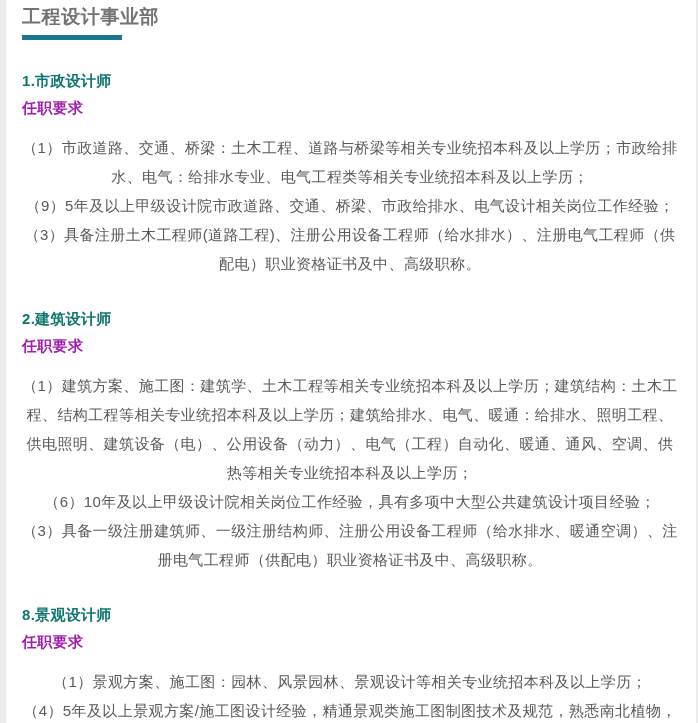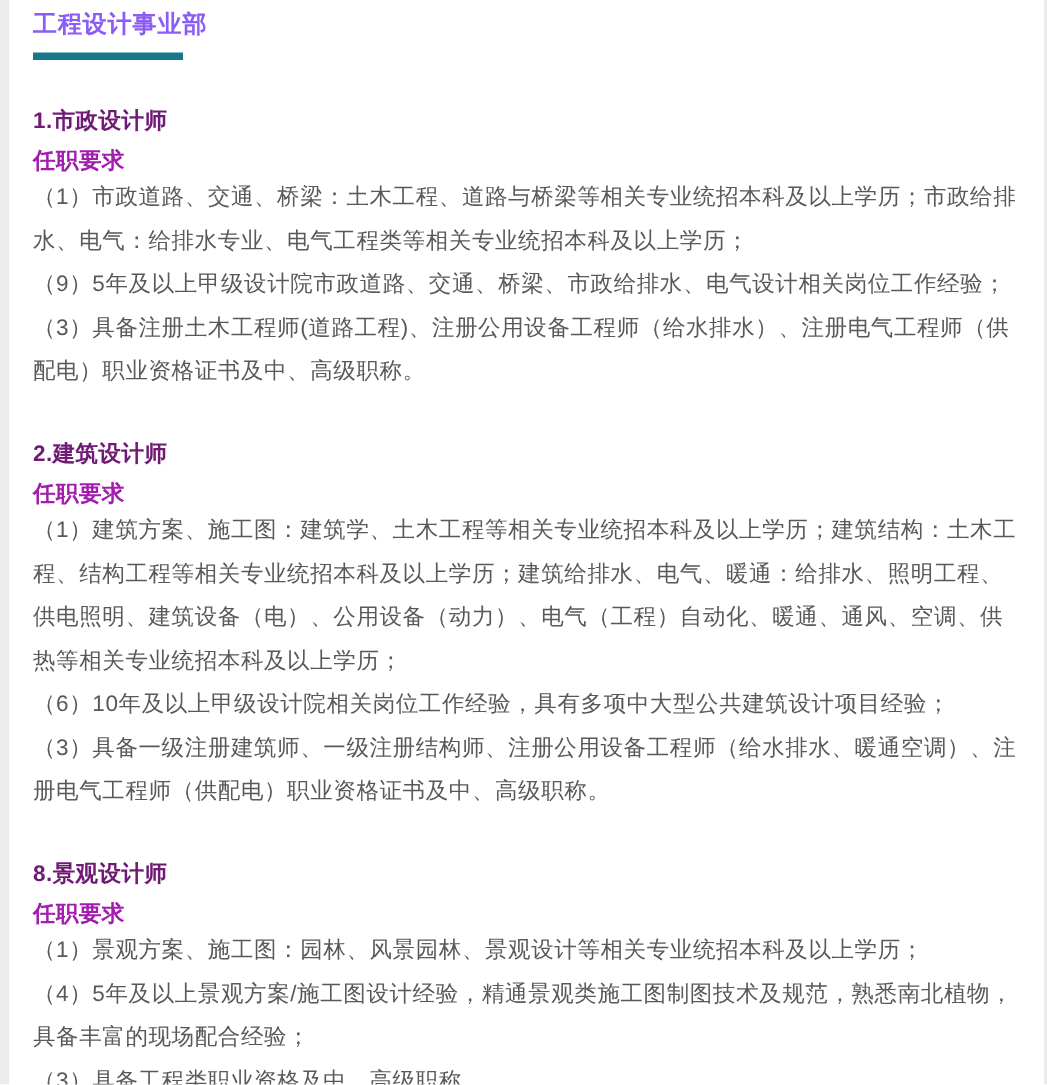--- a/index.html
+++ b/index.html
@@ -14,36 +14,36 @@
   .edge-left {
     position: absolute; left: 0; top: 0;
     width: 6px; height: 723px; background: #ececec;
   }
   .edge-right {
     position: absolute; right: 0; top: 0;
     width: 2px; height: 723px; background: #ebebeb;
   }
   .content { padding: 8px 20px 0 22px; }
   .dept-title {
-    font-size: 16px; font-weight: bold; color: #8b5cf6;
+    font-size: 19px; font-weight: bold; color: #737373;
     letter-spacing: 0.6px; line-height: 18px;
   }
   .title-bar {
     width: 100px; height: 5px; background: #16788a; margin-top: 9px;
   }
   .section { margin-top: 32px; }
   .section-heading {
-    font-size: 15px; font-weight: bold; color: #701a75;
+    font-size: 15px; font-weight: bold; color: #0f766e;
     line-height: 18px; letter-spacing: 0.3px;
   }
   .req-label {
     font-size: 15px; font-weight: bold; color: #a21caf;
     margin-top: 9px; line-height: 18px; letter-spacing: 0.3px;
   }
-  .req-list { margin-top: 0; }
+  .req-list { margin-top: 16px; text-align: center; }
   .req-item {
     font-size: 15px; color: #595959; line-height: 29px;
     letter-spacing: 0.4px; margin: 0;
     word-break: break-word;
   }
 </style>
 </head>
 <body>
 
 <div class="edge-left"></div>

